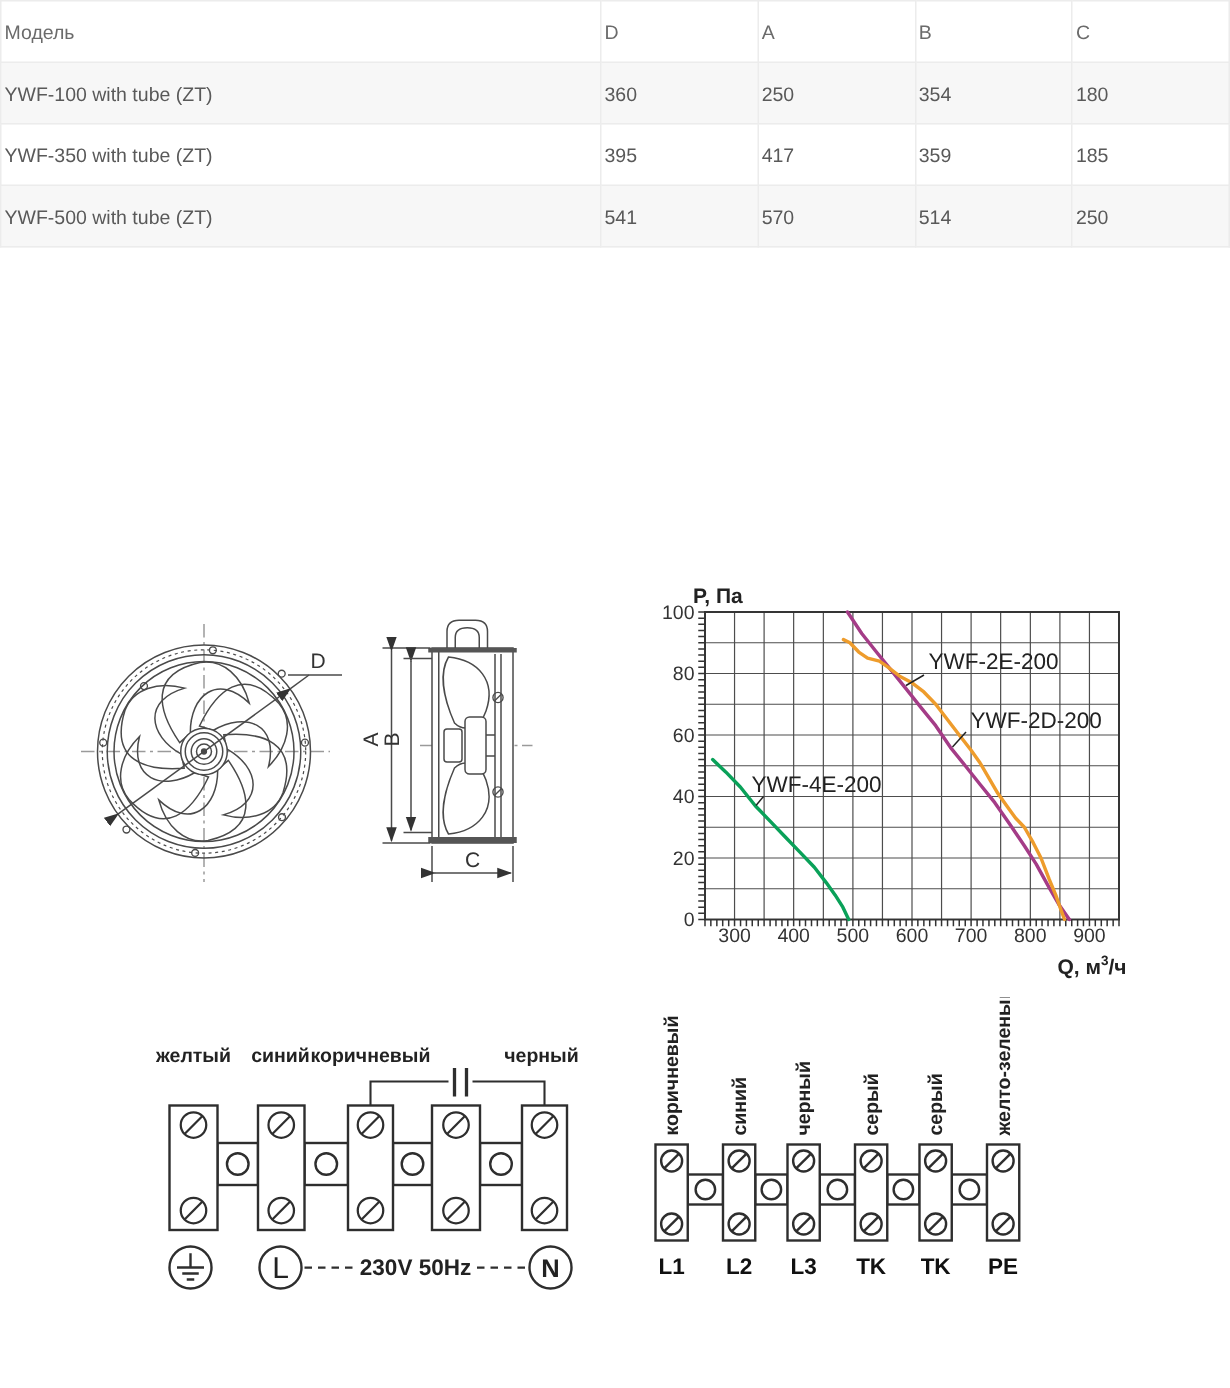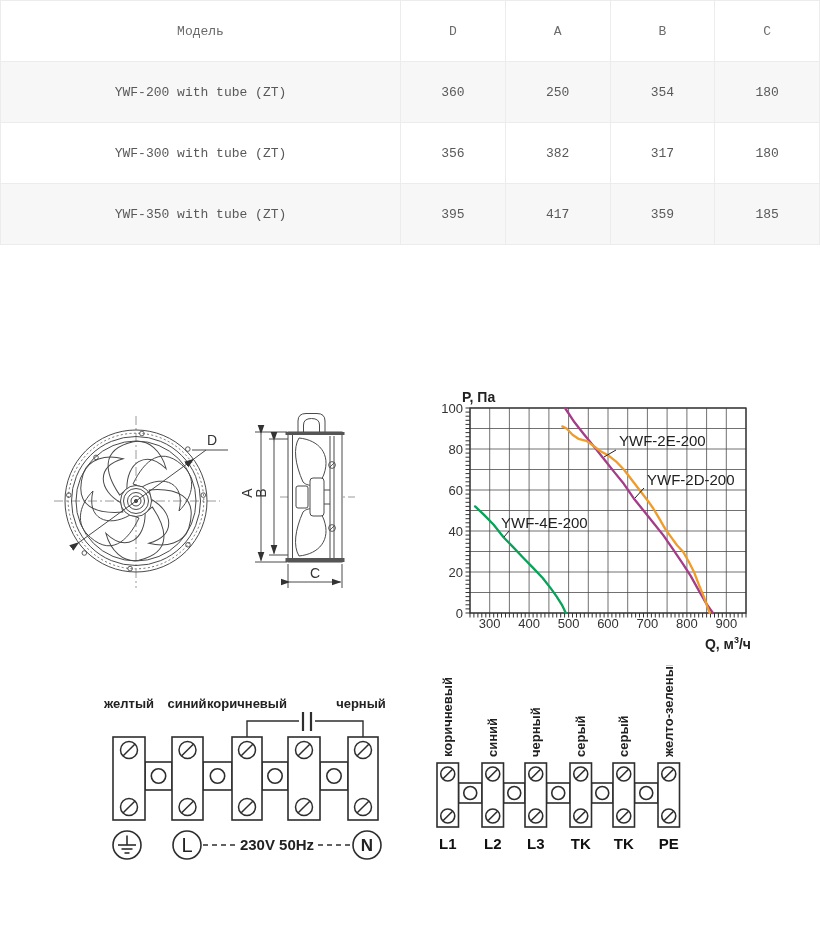--- a/index.html
+++ b/index.html
@@ -1,22 +1,22 @@
 <!DOCTYPE html>
 <html><head>
 <meta charset="utf-8">
 <style>
   html,body{margin:0;padding:0;background:#fff;}
   #page{position:relative;width:820px;height:925px;background:#fff;
         font-family:"Liberation Sans",sans-serif;overflow:hidden;}
   
   table.spec{border-collapse:collapse;width:820px;table-layout:fixed;
              font-size:13px;color:#595959;}
-  table.spec th,table.spec td{border:1px solid #ececec;text-align:center;
-             font-weight:400;height:36px;padding:12px;font-family:Liberation Mono, monospace;}
+  table.spec th,table.spec td{border:1px solid #ececec;text-align:left;
+             font-weight:400;height:36px;padding:2px;}
   table.spec th{color:#6b6b6b;background:#fff;}
   table.spec col.model{width:400px;}
   table.spec tbody tr:nth-child(odd){background:#f7f7f7;}
   table.spec tbody tr:nth-child(even){background:#ffffff;}
   
   .abs{position:absolute;}
   svg text{font-family:"Liberation Sans",sans-serif;}
   .tick{font-size:13px;fill:#333;}
   .axis-title{font-size:14px;font-weight:bold;fill:#222;}
   .curve-label{font-size:15px;fill:#222;}
@@ -41,39 +41,39 @@
       <tr>
         <th>Модель</th>
         <th>D</th>
         <th>A</th>
         <th>B</th>
         <th>C</th>
       </tr>
     </thead>
     <tbody id="spec-body">
         <tr>
-          <td>YWF-200 with tube (ZT)</td>
+          <td>YWF-100 with tube (ZT)</td>
           <td>360</td>
           <td>250</td>
           <td>354</td>
-          <td>180</td>
-        </tr>
-        <tr>
-          <td>YWF-300 with tube (ZT)</td>
-          <td>356</td>
-          <td>382</td>
-          <td>317</td>
           <td>180</td>
         </tr>
         <tr>
           <td>YWF-350 with tube (ZT)</td>
           <td>395</td>
           <td>417</td>
           <td>359</td>
           <td>185</td>
+        </tr>
+        <tr>
+          <td>YWF-500 with tube (ZT)</td>
+          <td>541</td>
+          <td>570</td>
+          <td>514</td>
+          <td>250</td>
         </tr>
       </tbody>
   </table>
 
   <svg class="abs" style="left:40px;top:390px" width="330" height="215" viewBox="0 0 330 215">
     <defs>
       <marker id="arr" markerWidth="10" markerHeight="8" refX="9" refY="4" orient="auto">
         <path d="M10,4 L0,0.5 L0,7.5 Z" fill="#333"></path>
       </marker>
     </defs>

